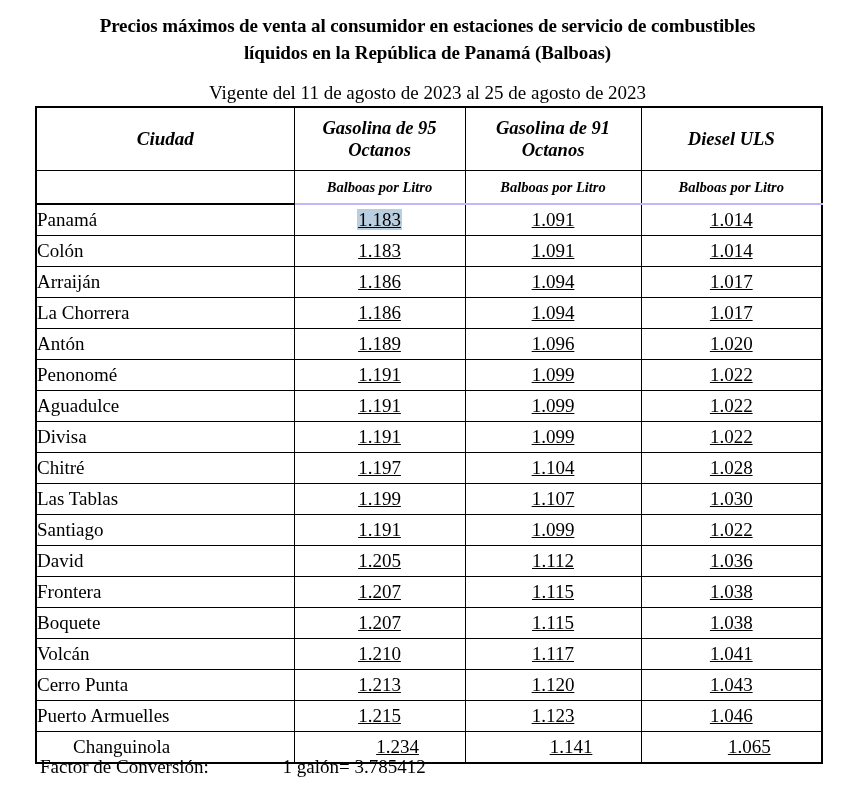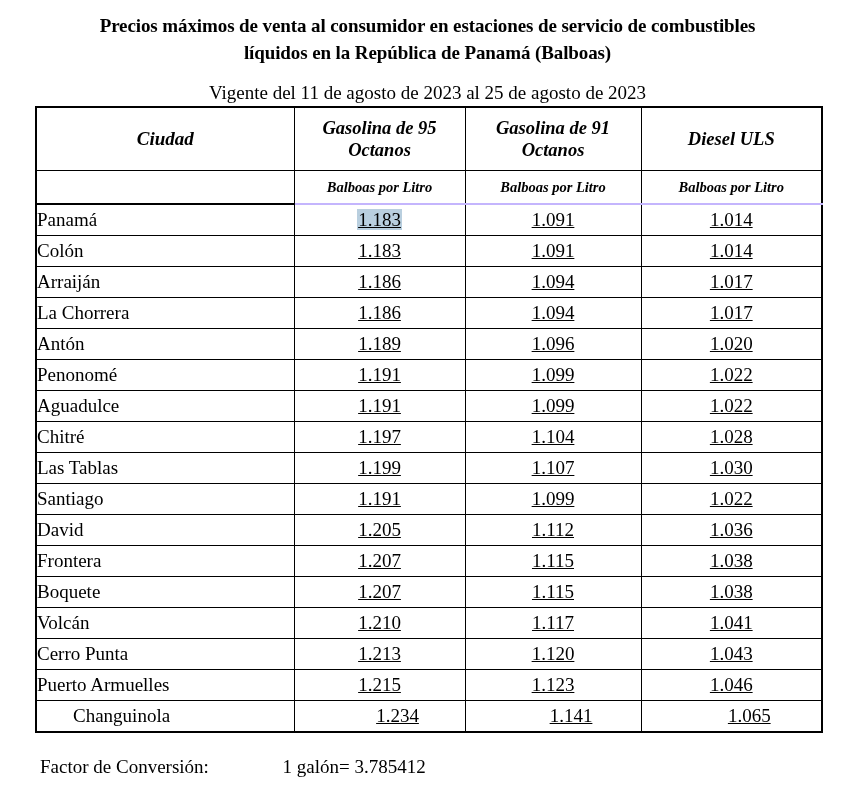--- a/index.html
+++ b/index.html
@@ -203,20 +203,26 @@
             <td class="num-cell">1.099</td>
             <td class="num-cell">1.022</td>
           </tr>
           <tr class="data-row">
             <td class="city-cell">Aguadulce</td>
             <td class="num-cell">1.191</td>
             <td class="num-cell">1.099</td>
             <td class="num-cell">1.022</td>
           </tr>
           <tr class="data-row">
+            <td class="city-cell">Divisa</td>
+            <td class="num-cell">1.191</td>
+            <td class="num-cell">1.099</td>
+            <td class="num-cell">1.022</td>
+          </tr>
+          <tr class="data-row">
             <td class="city-cell">Chitré</td>
             <td class="num-cell">1.197</td>
             <td class="num-cell">1.104</td>
             <td class="num-cell">1.028</td>
           </tr>
           <tr class="data-row">
             <td class="city-cell">Las Tablas</td>
             <td class="num-cell">1.199</td>
             <td class="num-cell">1.107</td>
             <td class="num-cell">1.030</td>

